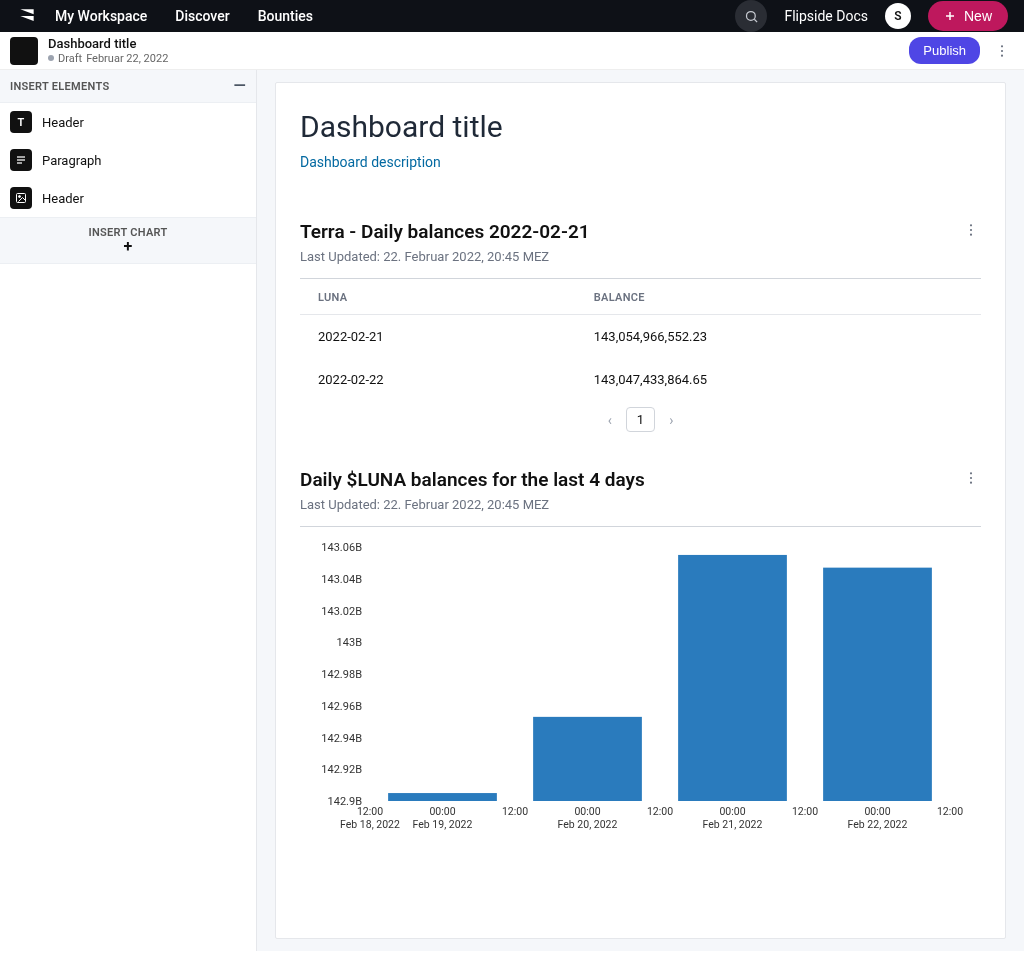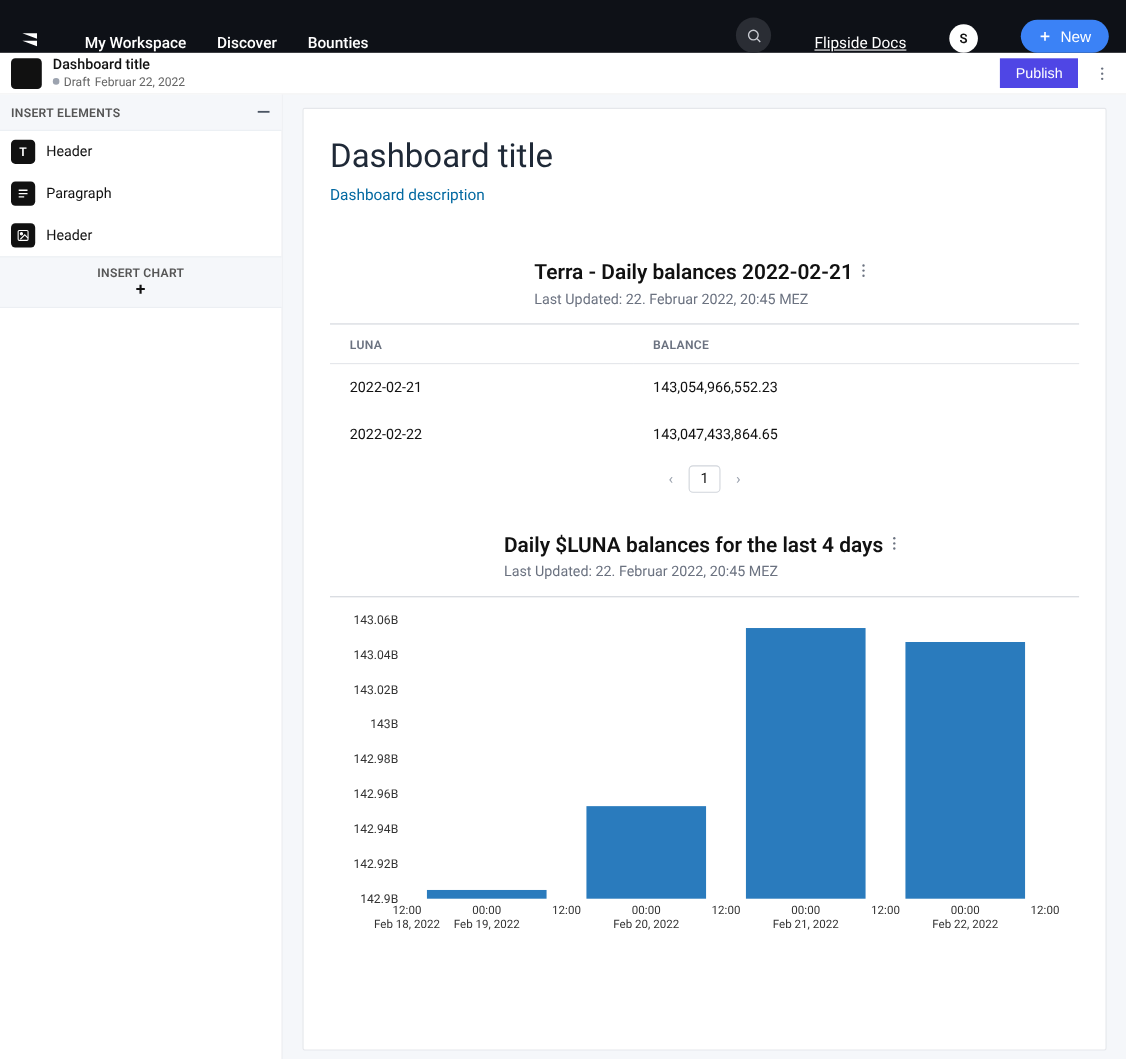--- a/index.html
+++ b/index.html
@@ -8,62 +8,62 @@
     background: #fff;
     color: #111;
     width: 1024px;
     height: 963px;
     overflow: hidden;
   }
 
   
   .topnav {
     background: #0e1117;
-    height: 48px;
+    height: 32px;
     display: flex;
-    align-items: flex-end;
+    align-items: center;
     padding: 0 16px;
     color: #fff;
-    gap: 39px;
+    gap: 17px;
   }
   .logo {
     width: 22px; height: 22px; display:flex; align-items:center; justify-content:center;
   }
   .nav-links { display:flex; gap:28px; font-size:14px; font-weight:500; }
   .nav-link { color:#fff; cursor:pointer; }
   .nav-spacer { flex:1; }
   .search-btn {
     width:32px; height:32px; border-radius:50%; background:#2a2d34;
     display:flex; align-items:center; justify-content:center; cursor:pointer;
   }
-  .docs-link { font-size:14px; color:#fff; cursor:pointer;text-decoration:underline; }
+  .docs-link { font-size:14px; color:#fff; cursor:pointer; }
   .avatar {
     width:26px; height:26px; border-radius:50%; background:#fff; color:#111;
     display:flex; align-items:center; justify-content:center; font-size:12px; font-weight:600;
   }
   .new-btn {
-    background:#3b82f6; color:#fff; border:none; border-radius:18px;
+    background:#be185d; color:#fff; border:none; border-radius:18px;
     padding:7px 16px; font-size:14px; font-weight:500; cursor:pointer;
     display:flex; align-items:center; gap:8px;
   }
 
   
   .titlebar {
     height:38px; display:flex; align-items:center; padding:0 10px; border-bottom:1px solid #eee;
     gap:10px;
   }
   .title-thumb {
     width:28px; height:28px; background:#111; border-radius:4px;
   }
   .title-texts { display:flex; flex-direction:column; line-height:1.2; }
   .title-main { font-size:13px; font-weight:500; }
   .title-sub { font-size:11px; color:#666; display:flex; align-items:center; gap:4px; }
   .dot-gray { width:6px; height:6px; border-radius:50%; background:#9ca3af; display:inline-block; }
   .publish-btn {
-    background:#4f46e5; color:#fff; border:none; border-radius:0;
+    background:#4f46e5; color:#fff; border:none; border-radius:12px;
     padding:6px 14px; font-size:13px; font-weight:500; cursor:pointer;
   }
   .more-btn {
     width:24px; height:24px; display:flex; align-items:center; justify-content:center; cursor:pointer;
     color:#666;
   }
 
   
   .layout { display:flex; height:calc(963px - 44px - 38px); }
   .sidebar {
@@ -90,21 +90,21 @@
     flex:1; background:#f5f7fa; padding:12px 18px; overflow:auto;
   }
   .canvas {
     background:#fff; border:1px solid #e5e7eb; border-radius:2px; padding:26px 24px 40px 24px;
     min-height:100%;
   }
   .dash-title { font-size:30px; font-weight:400; color:#1f2937; margin-bottom:10px; }
   .dash-desc { font-size:14px; color:#0369a1; margin-bottom:50px; }
 
   .widget { margin-bottom:36px; }
-  .widget-head { display:flex; align-items:flex-start; justify-content:center; }
+  .widget-head { display:flex; align-items:flex-start; justify-content:space-between; }
   .widget-title { font-size:19px; font-weight:600; color:#111; }
   .widget-sub { font-size:13px; color:#6b7280; margin-top:6px; }
   .widget-menu { color:#6b7280; cursor:pointer; padding:2px; }
   .widget-rule { border:none; border-top:1px solid #d1d5db; margin-top:14px; }
 
   
   table.data { width:100%; border-collapse:collapse; font-size:13px; margin-top:0; }
   table.data th {
     text-align:left; font-size:11px; font-weight:600; color:#6b7280; letter-spacing:.3px;
     padding:12px 18px 10px 18px; border-bottom:1px solid #e5e7eb;

